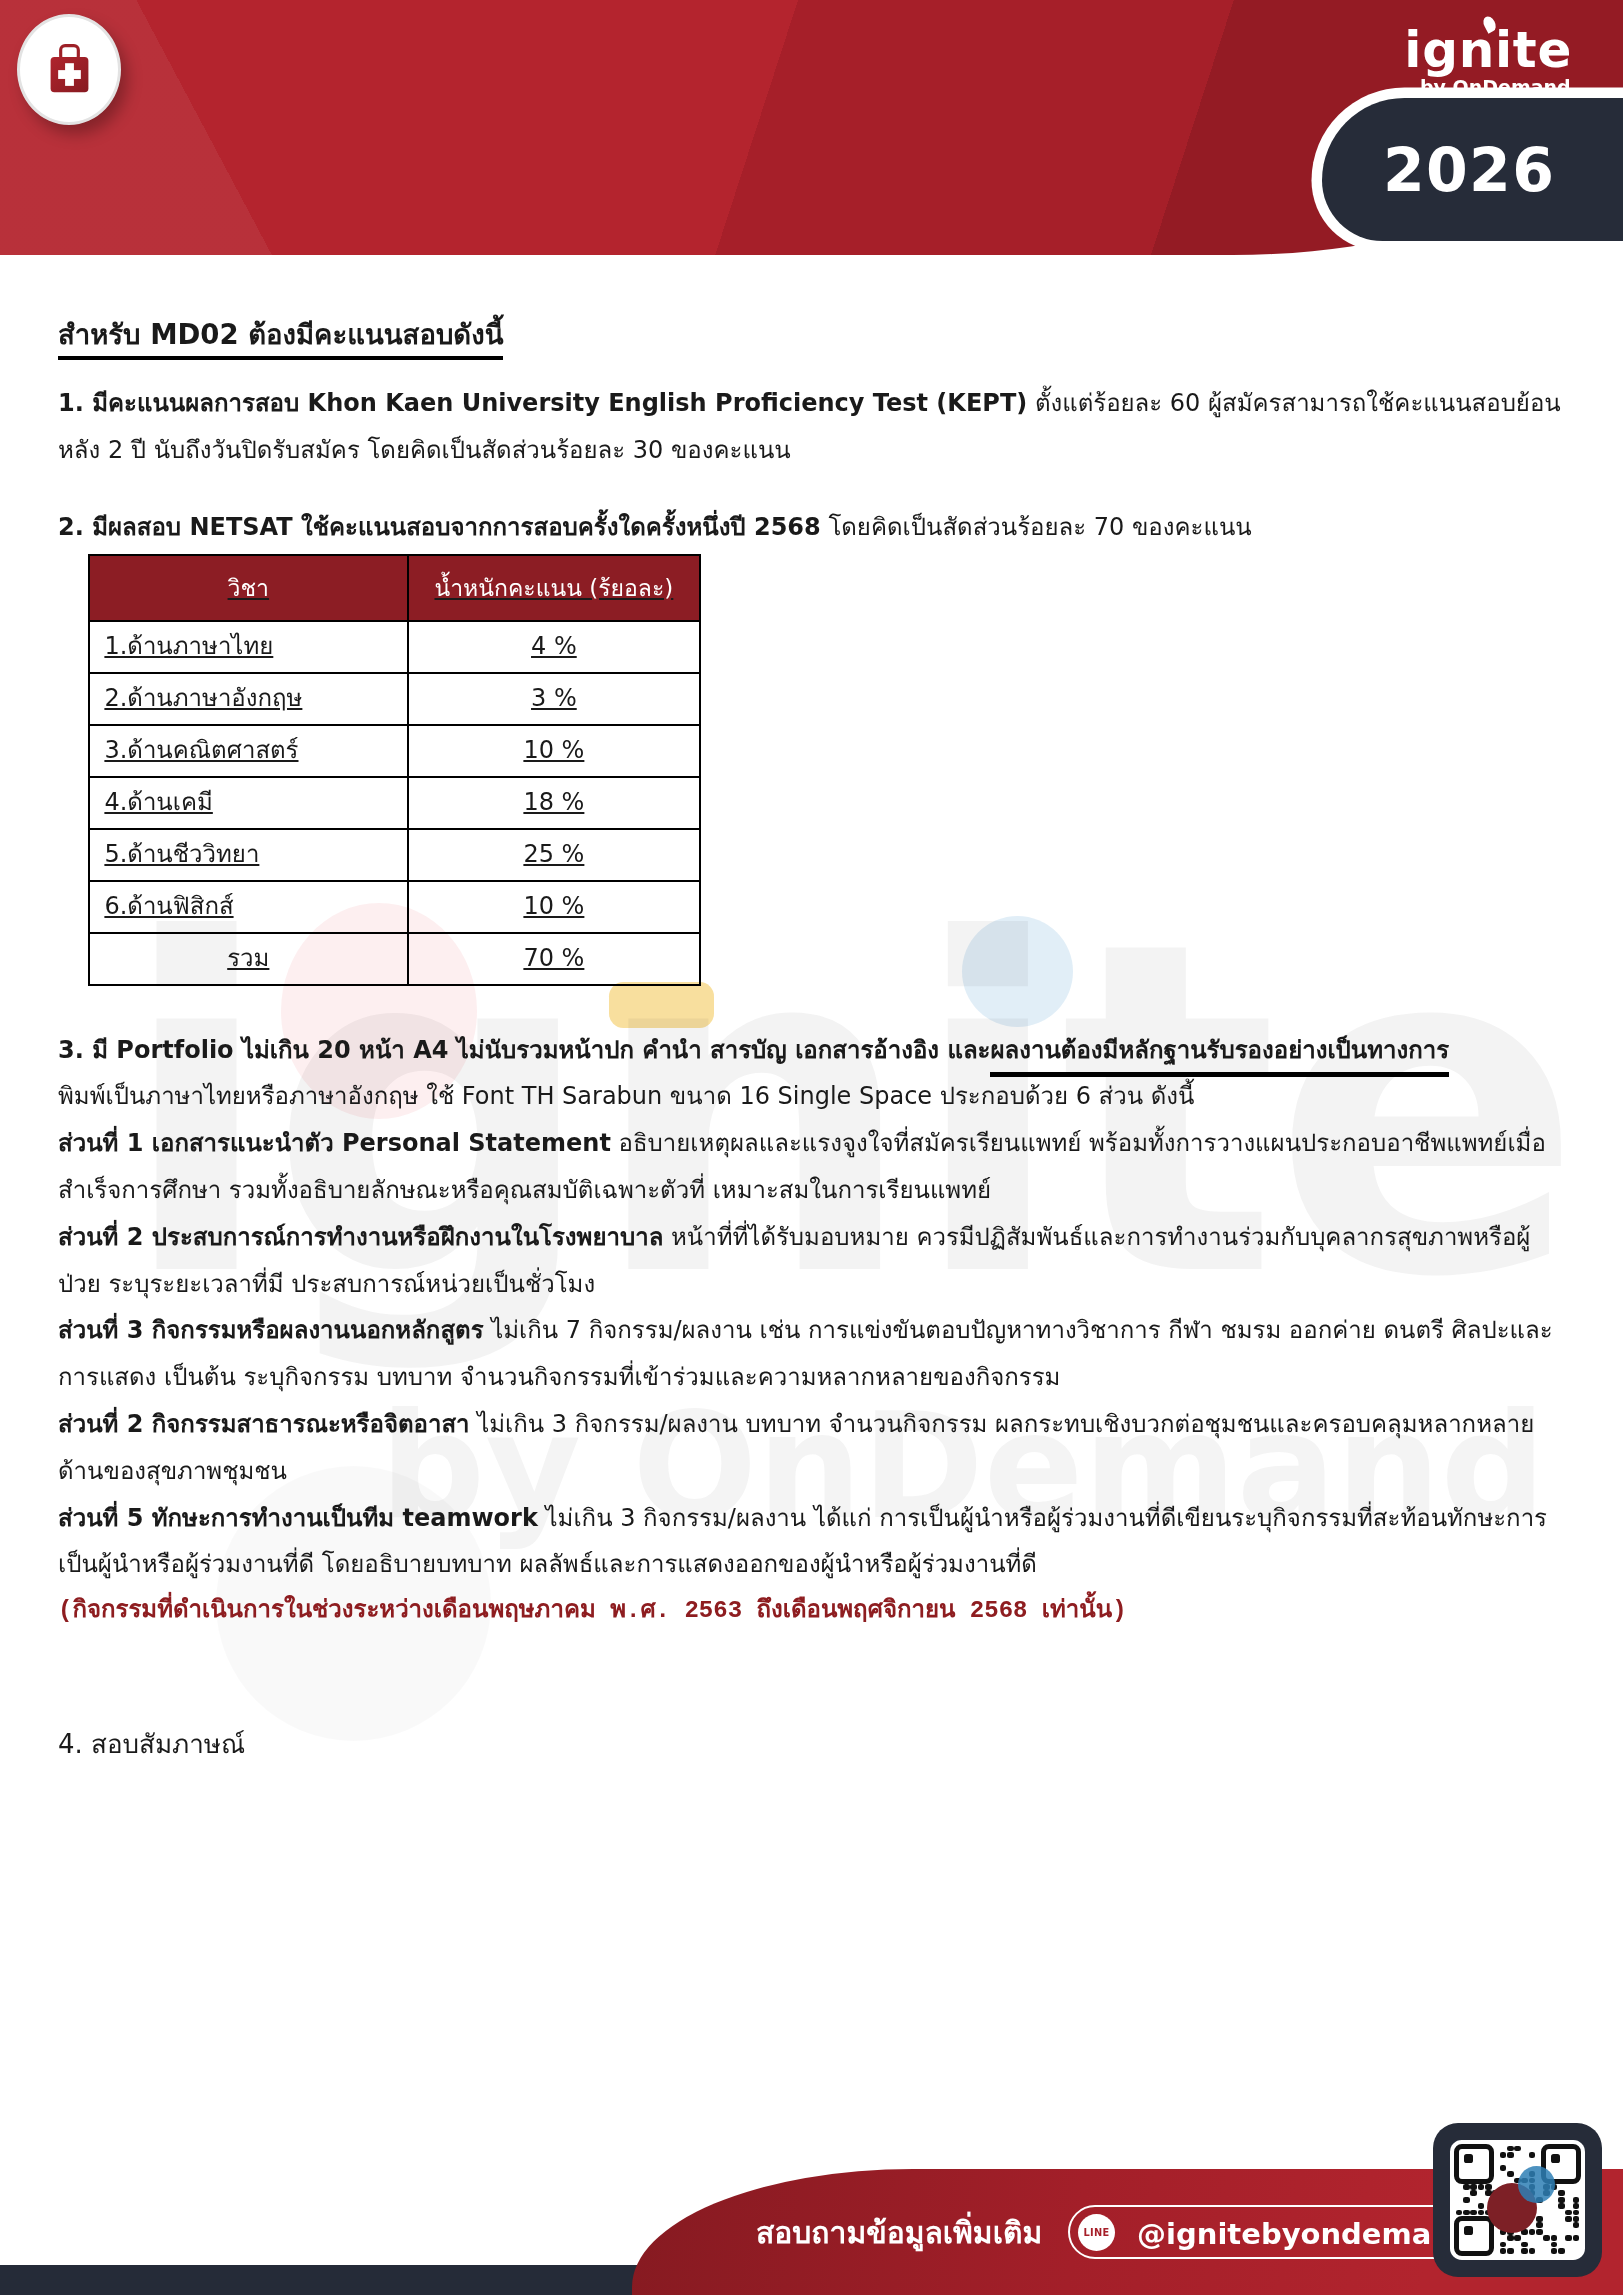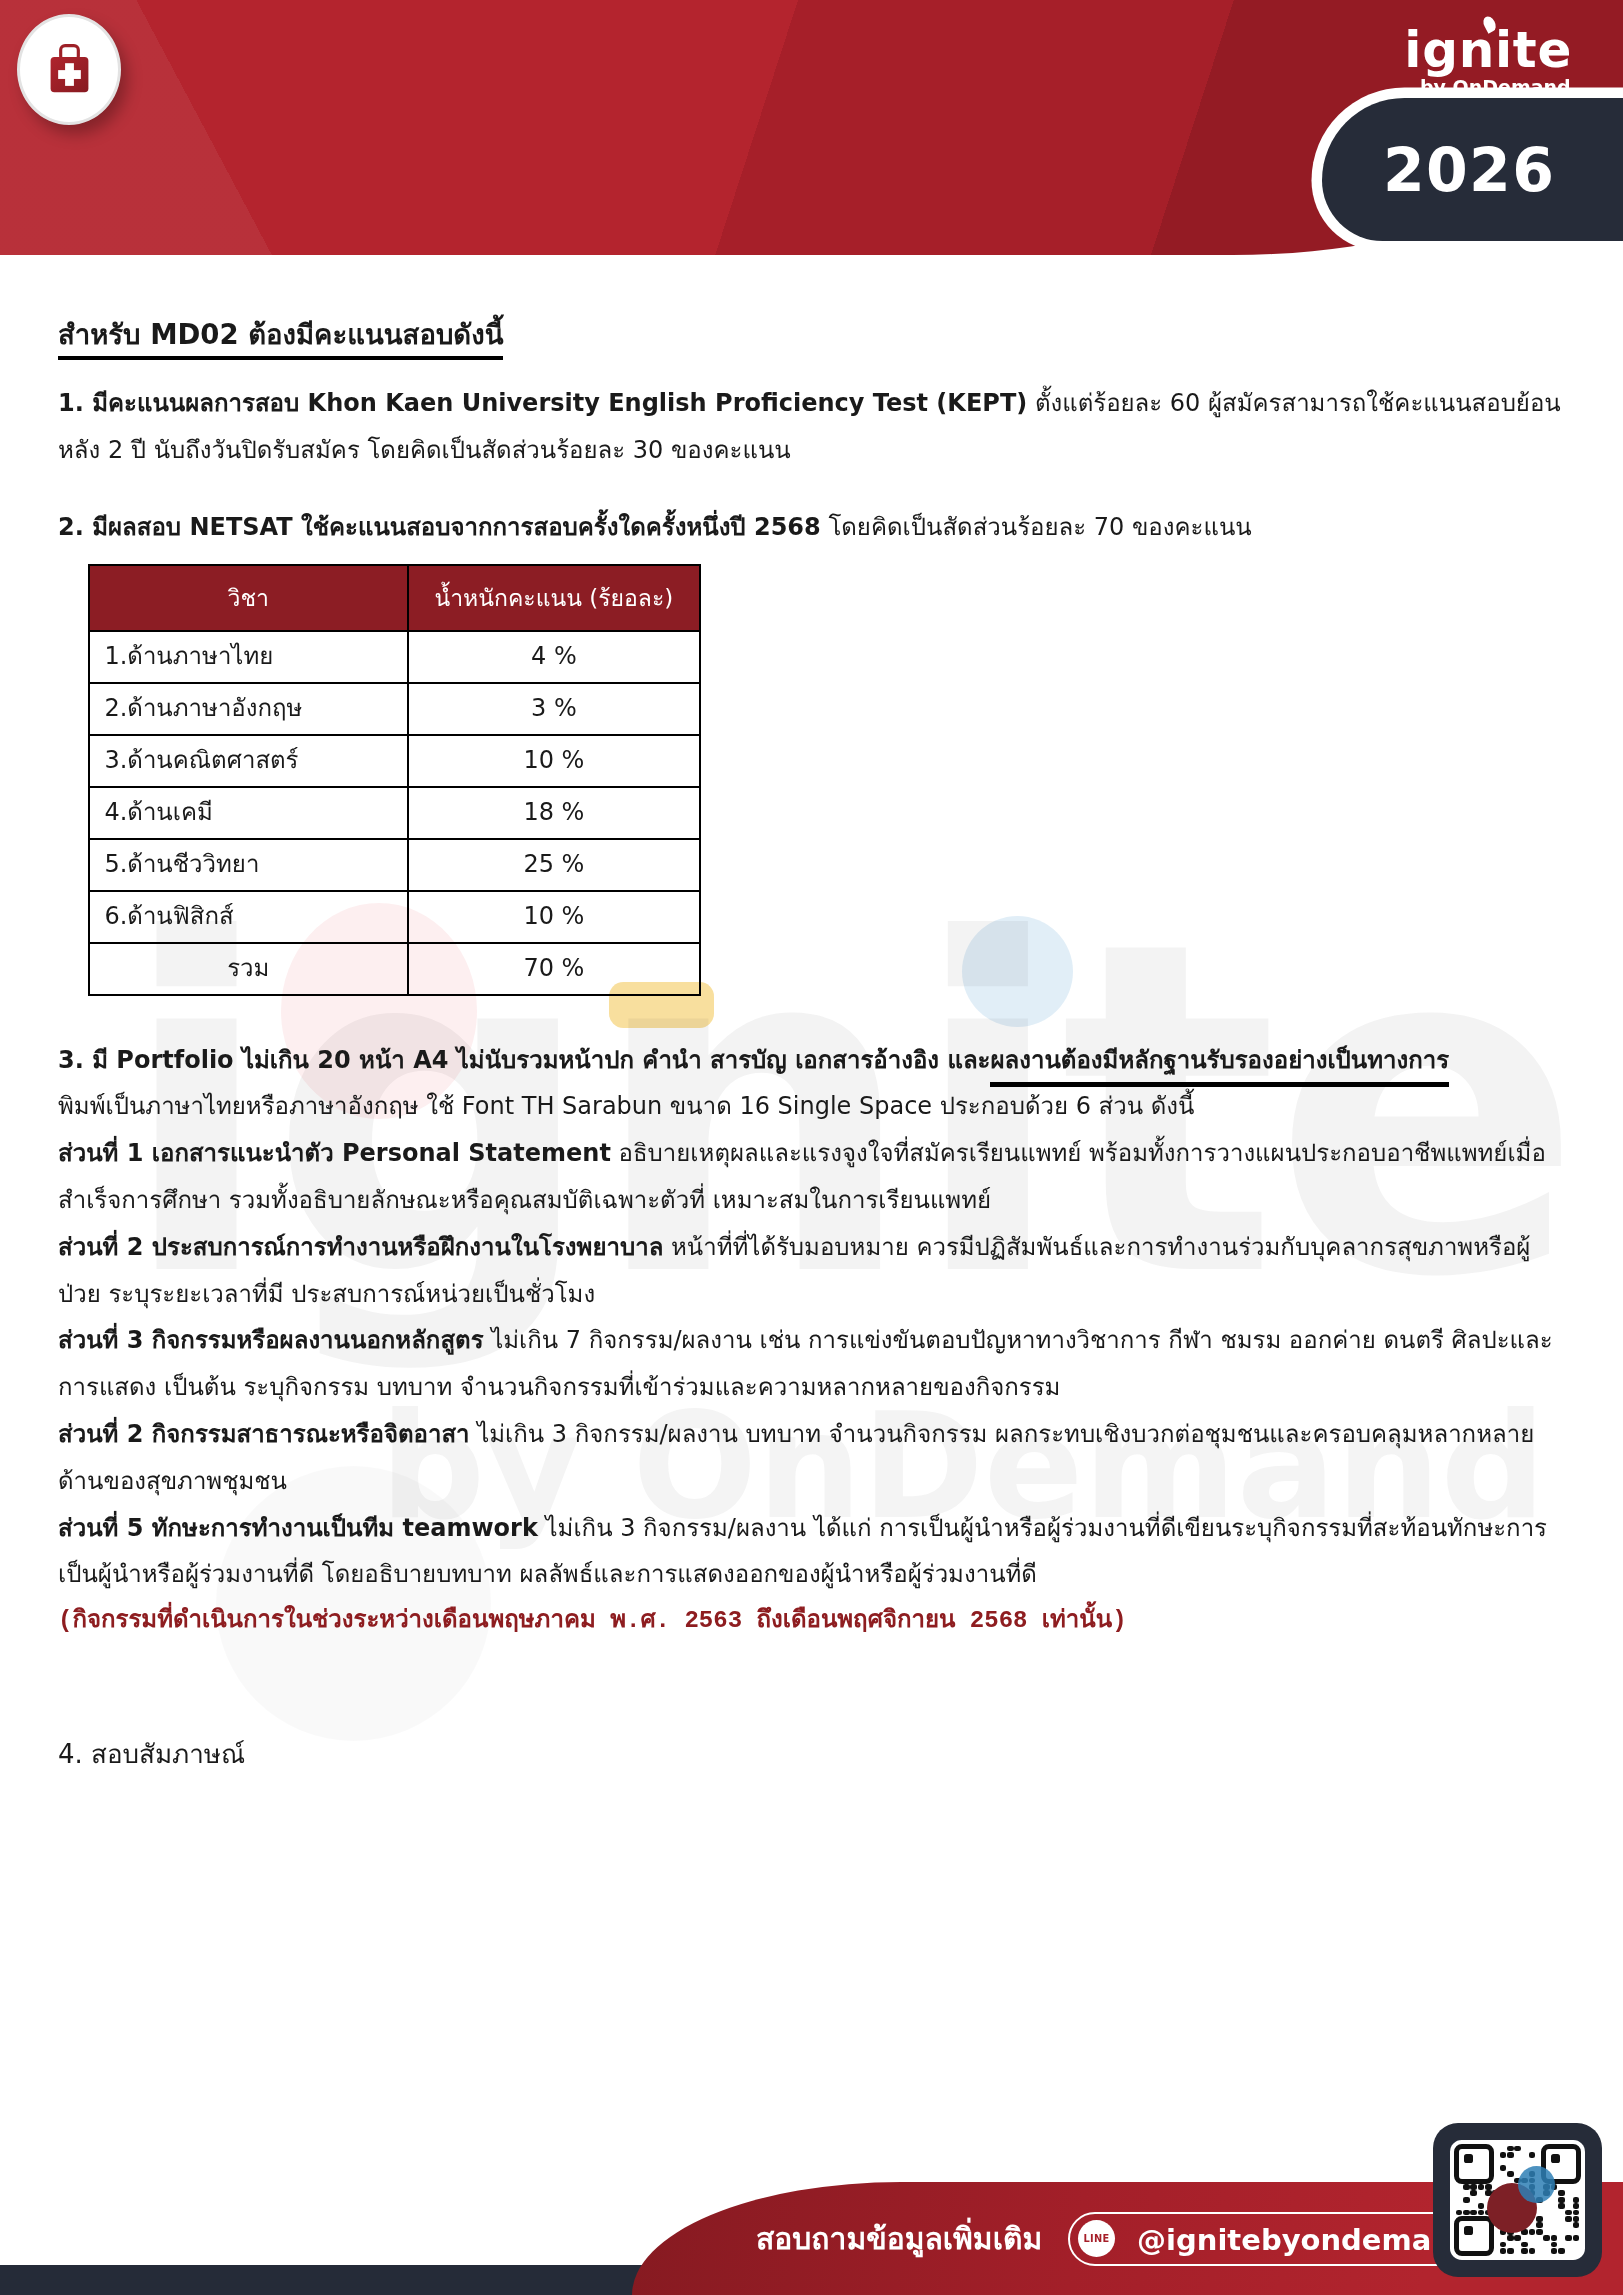--- a/index.html
+++ b/index.html
@@ -44,39 +44,39 @@
   .wm-dot-blue{position:absolute;left:962px;top:916px;width:111px;height:111px;border-radius:50%;background:rgba(70,150,205,0.16);}
   .wm-dot-orange{position:absolute;left:609px;top:982px;width:105px;height:46px;border-radius:14.4px;background:rgba(240,185,40,0.45);}
   .wm-dot-gray{position:absolute;left:216px;top:1466px;width:275px;height:275px;border-radius:50%;background:rgba(0,0,0,0.025);}
   
   .content{position:absolute;left:58px;right:56px;top:313px;z-index:2;font-size:24px;line-height:1.95;}
   .title{display:inline-block;font-size:27.5px;font-weight:700;border-bottom:4.6px solid #000;padding-bottom:3.3px;line-height:1.35;}
   .para{margin:0;}
   .p1{margin-top:19.6px;}
   .p2{margin-top:30px;}
   b{font-weight:700;}
-  .tbl{border-collapse:collapse;margin:14px 0 0 30px;border:2px solid #000;}
+  .tbl{border-collapse:collapse;margin:4px 0 0 30px;border:2px solid #000;text-decoration:underline;}
   .tbl th{
     background:#8c1d24;color:#ffffff;font-weight:500;font-size:23px;
     border:2px solid #000;padding:9.2px 11.8px;text-align:center;
   }
   .tbl th.c1{width:293px;}
   .tbl th.c2{width:267px;}
   .tbl td{border:2px solid #000;font-size:24px;padding:0 14.4px;height:50px;vertical-align:middle;}
   .tbl td.subj{text-align:left;}
   .tbl td.wt{text-align:center;}
   .tbl td.total{text-align:center;}
   .sec3{margin-top:41px;}
   .uline{border-bottom:5.2px solid #000;padding-bottom:8px;}
   .rednote{margin-top:0;color:#8e1d20;font-weight:700;font-family:Liberation Mono, monospace;}
   .item4{margin-top:84px;font-size:26px;}
   
   .foot-navy{position:absolute;left:0;right:0;bottom:0;height:30px;background:#252b38;z-index:3;}
   .foot-red{
-    position:absolute;right:0;bottom:0;width:991px;height:113px;z-index:4;
+    position:absolute;right:0;bottom:0;width:991px;height:126px;z-index:4;
     background:linear-gradient(100deg,#861a21 0%,#a31f29 45%,#b2242e 80%);
     border-top-left-radius:281px 118px;
     display:flex;align-items:center;gap:26px;padding-left:124px;box-sizing:border-box;
   }
   .ask{color:#fff;font-size:30px;font-weight:700;white-space:nowrap;}
   .pill{
     display:flex;align-items:flex-end;gap:22px;border:2.6px solid #fff;border-radius:34px;
     padding:6.5px 19.6px 6.5px 7.9px;
   }
   .line-ic{

